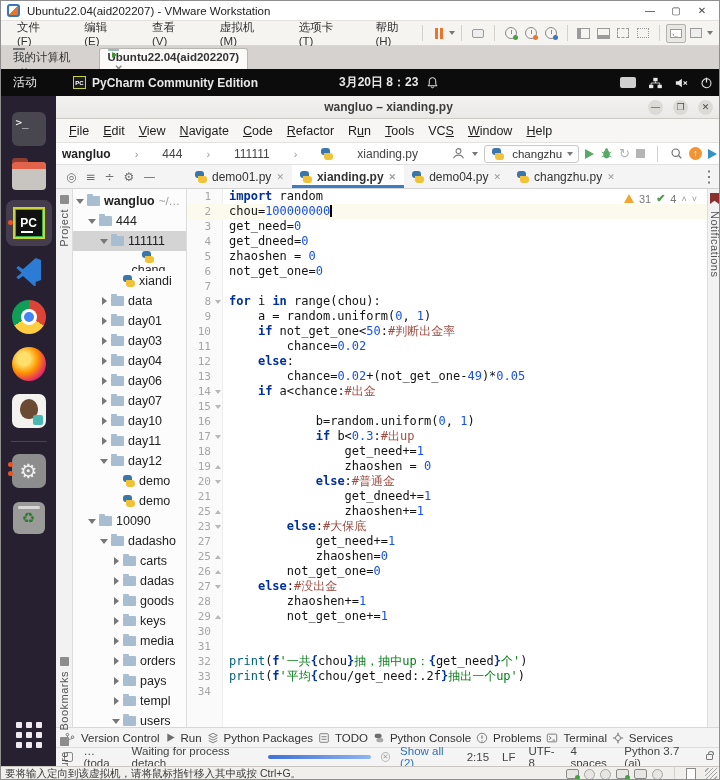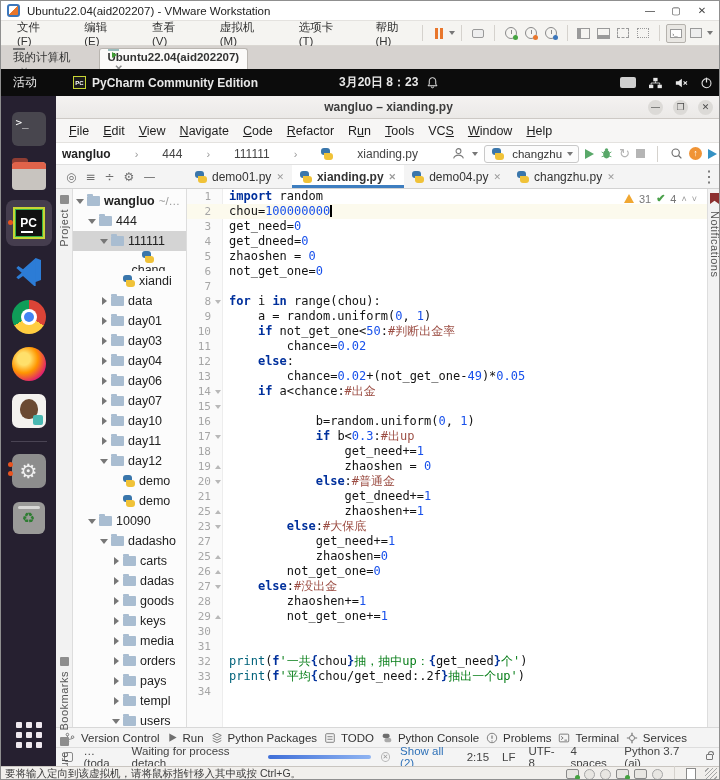--- a/index.html
+++ b/index.html
@@ -129,21 +129,21 @@
   .b{color:#00627A;}
   .p{color:#121212;}
   .caret-bar{display:inline-block;width:1.5px;height:12px;background:#000;vertical-align:-2px;}
   #inspect{position:absolute;right:10px;top:3px;display:flex;align-items:center;gap:5px;font-size:11px;color:#777;font-family:"Liberation Sans",sans-serif;}
   .warn-tri{width:0;height:0;border-bottom:9px solid #f0a732;border-left:5.5px solid transparent;border-right:5.5px solid transparent;}
   .okchk{color:#4aa04a;font-weight:bold;}
   .ichev{color:#999;font-size:9px;}
   #right-strip{width:14px;background:#f2f2f2;border-left:1px solid #ddd;position:relative;font-size:11px;color:#555;}
   .notif-ic{position:absolute;left:2px;top:4px;width:9px;height:11px;background:#8c2f2f;clip-path:polygon(0 0,100% 0,100% 100%,50% 70%,0 100%);}
   
-  #pc-toolbar{height:20px;background:#f4f4f4;border-top:1px solid #d8d8d8;display:flex;align-items:center;justify-content:space-between;padding:0 34px 0 8px;}
+  #pc-toolbar{height:20px;background:#f4f4f4;border-top:1px solid #d8d8d8;display:flex;align-items:center;justify-content:space-between;padding:0 48px 0 8px;}
   .toolbtn{display:flex;align-items:center;gap:5px;font-size:11.5px;color:#333;}
   #pc-statusbar{height:19px;background:#f4f4f4;border-top:1px solid #ddd;display:flex;align-items:center;padding:0 8px;font-size:11.5px;color:#444;gap:10px;}
   #progress-track{width:110px;height:4px;border-radius:2px;background:linear-gradient(90deg,#3f6fd8,#8fb4f2);}
   .cancel-x{width:10px;height:10px;border-radius:50%;border:1px solid #b5b5b5;color:#9a9a9a;font-size:7px;line-height:8px;text-align:center;}
   #show-all{color:#2e71b8;}
   #status-right{margin-left:auto;display:flex;align-items:center;gap:13px;}
   .lock{width:8px;height:6px;border:1px solid #777;border-radius:1px;position:relative;margin-left:2px;}
   .lock::before{content:"";position:absolute;left:1px;top:-4px;width:4px;height:3px;border:1px solid #777;border-bottom:none;border-radius:3px 3px 0 0;}
   
   #vm-statusbar{left:0;top:765px;width:720px;height:15px;background:#f1efec;border-top:1px solid #c9c5c0;display:flex;align-items:center;padding:0 4px;font-size:10.5px;color:#3b3b3b;}

